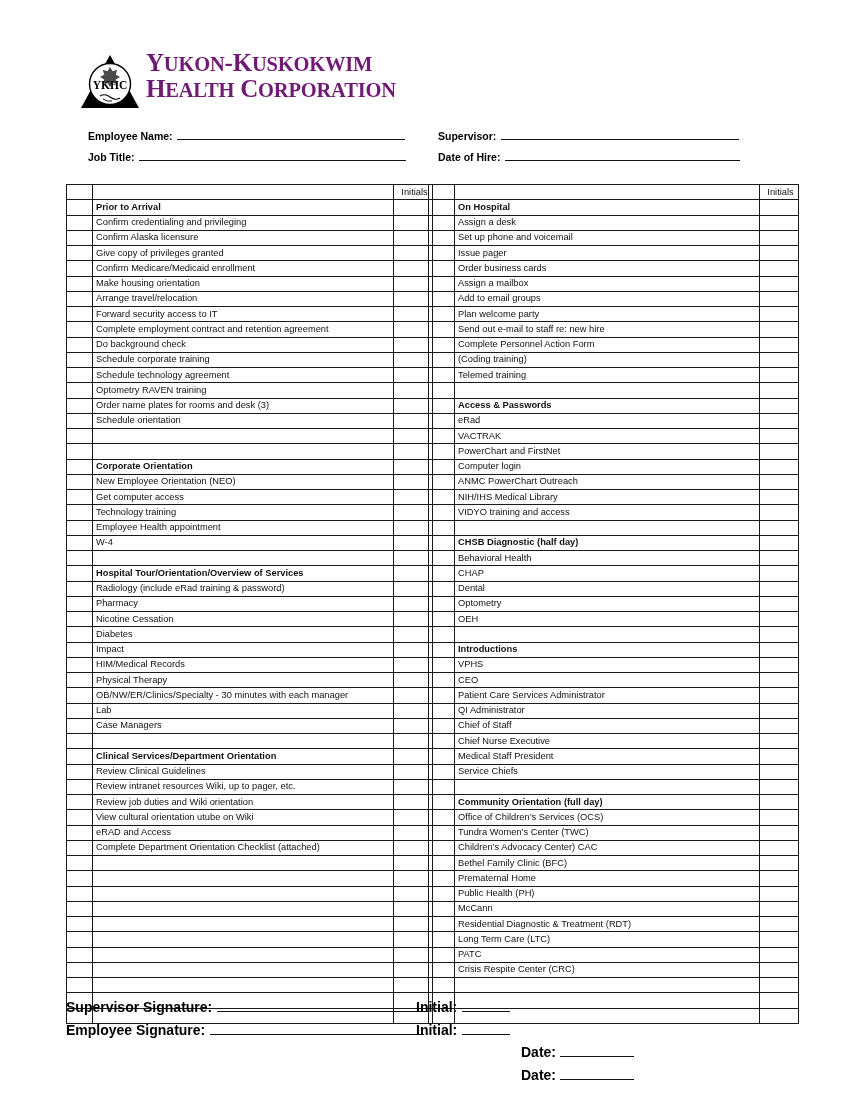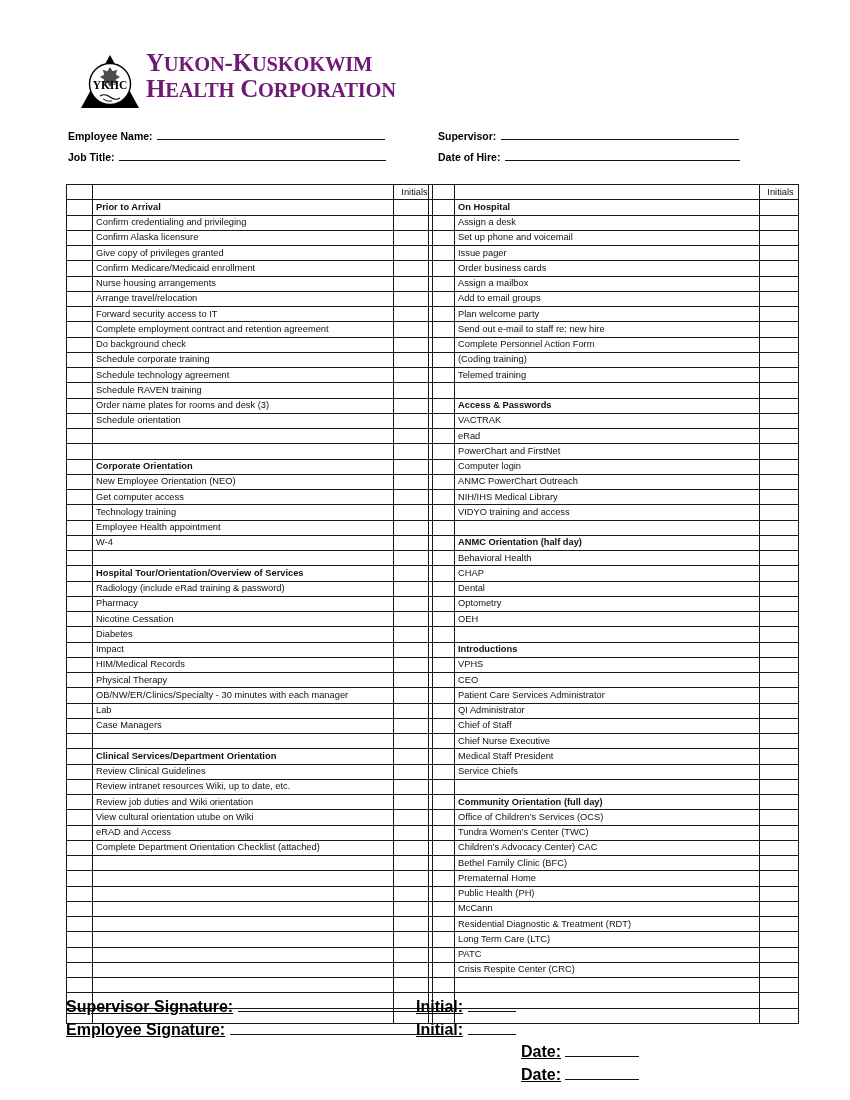--- a/index.html
+++ b/index.html
@@ -88,21 +88,21 @@
     width: 720px;
     height: 46px;
   }
   .field-row {
     position: absolute;
     height: 21px;
     white-space: nowrap;
   }
   .field-row.r1 { top: 0px; }
   .field-row.r2 { top: 21px; }
-  .field-row.left  { left: 2px;  width: 350px; }
+  .field-row.left  { left: 22px;  width: 350px; }
   .field-row.right { left: 372px; width: 348px; }
   .field-label {
     font-size: 10.5px;
     font-weight: bold;
     display: inline-block;
     vertical-align: baseline;
   }
   .field-rule {
     display: inline-block;
     border-bottom: 1.3px solid #111;
@@ -162,24 +162,23 @@
   .sig-row {
     position: absolute;
     left: 0;
     width: 720px;
     height: 22px;
     white-space: nowrap;
   }
   .sig-row.s1 { top: 0px; }
   .sig-row.s2 { top: 23px; }
   .sig-label {
-    font-size: 16px;
+    font-size: 14px;
     font-weight: bold;
     display: inline-block;
-    text-decoration: underline;
   }
   .sig-rule {
     display: inline-block;
     border-bottom: 1.3px solid #111;
     height: 11px;
     vertical-align: baseline;
   }
   .sig-seg { position: absolute; }
   .sig-seg.name { left: 0px; }
   .sig-seg.initial { left: 350px; }
@@ -258,21 +257,21 @@
             <td class="lbl">Give copy of privileges granted</td>
             <td class="init"></td>
           </tr>
           <tr>
             <td class="chk"></td>
             <td class="lbl">Confirm Medicare/Medicaid enrollment</td>
             <td class="init"></td>
           </tr>
           <tr>
             <td class="chk"></td>
-            <td class="lbl">Nurse housing arrangements</td>
+            <td class="lbl">Make housing orientation</td>
             <td class="init"></td>
           </tr>
           <tr>
             <td class="chk"></td>
             <td class="lbl">Arrange travel/relocation</td>
             <td class="init"></td>
           </tr>
           <tr>
             <td class="chk"></td>
             <td class="lbl">Forward security access to IT</td>
@@ -293,21 +292,21 @@
             <td class="lbl">Schedule corporate training</td>
             <td class="init"></td>
           </tr>
           <tr>
             <td class="chk"></td>
             <td class="lbl">Schedule technology agreement</td>
             <td class="init"></td>
           </tr>
           <tr>
             <td class="chk"></td>
-            <td class="lbl">Schedule RAVEN training</td>
+            <td class="lbl">Optometry RAVEN training</td>
             <td class="init"></td>
           </tr>
           <tr>
             <td class="chk"></td>
             <td class="lbl">Order name plates for rooms and desk (3)</td>
             <td class="init"></td>
           </tr>
           <tr>
             <td class="chk"></td>
             <td class="lbl">Schedule orientation</td>
@@ -423,21 +422,21 @@
             <td class="lbl section">Clinical Services/Department Orientation</td>
             <td class="init"></td>
           </tr>
           <tr>
             <td class="chk"></td>
             <td class="lbl">Review Clinical Guidelines</td>
             <td class="init"></td>
           </tr>
           <tr>
             <td class="chk"></td>
-            <td class="lbl">Review intranet resources Wiki, up to date, etc.</td>
+            <td class="lbl">Review intranet resources Wiki, up to pager, etc.</td>
             <td class="init"></td>
           </tr>
           <tr>
             <td class="chk"></td>
             <td class="lbl">Review job duties and Wiki orientation</td>
             <td class="init"></td>
           </tr>
           <tr>
             <td class="chk"></td>
             <td class="lbl">View cultural orientation utube on Wiki</td>
@@ -582,30 +581,30 @@
             <td class="lbl"></td>
             <td class="init"></td>
           </tr>
           <tr>
             <td class="chk"></td>
             <td class="lbl section">Access &amp; Passwords</td>
             <td class="init"></td>
           </tr>
           <tr>
             <td class="chk"></td>
+            <td class="lbl">eRad</td>
+            <td class="init"></td>
+          </tr>
+          <tr>
+            <td class="chk"></td>
             <td class="lbl">VACTRAK</td>
             <td class="init"></td>
           </tr>
           <tr>
             <td class="chk"></td>
-            <td class="lbl">eRad</td>
-            <td class="init"></td>
-          </tr>
-          <tr>
-            <td class="chk"></td>
             <td class="lbl">PowerChart and FirstNet</td>
             <td class="init"></td>
           </tr>
           <tr>
             <td class="chk"></td>
             <td class="lbl">Computer login</td>
             <td class="init"></td>
           </tr>
           <tr>
             <td class="chk"></td>
@@ -622,21 +621,21 @@
             <td class="lbl">VIDYO training and access</td>
             <td class="init"></td>
           </tr>
           <tr>
             <td class="chk"></td>
             <td class="lbl"></td>
             <td class="init"></td>
           </tr>
           <tr>
             <td class="chk"></td>
-            <td class="lbl section">ANMC Orientation (half day)</td>
+            <td class="lbl section">CHSB Diagnostic (half day)</td>
             <td class="init"></td>
           </tr>
           <tr>
             <td class="chk"></td>
             <td class="lbl">Behavioral Health</td>
             <td class="init"></td>
           </tr>
           <tr>
             <td class="chk"></td>
             <td class="lbl">CHAP</td>

